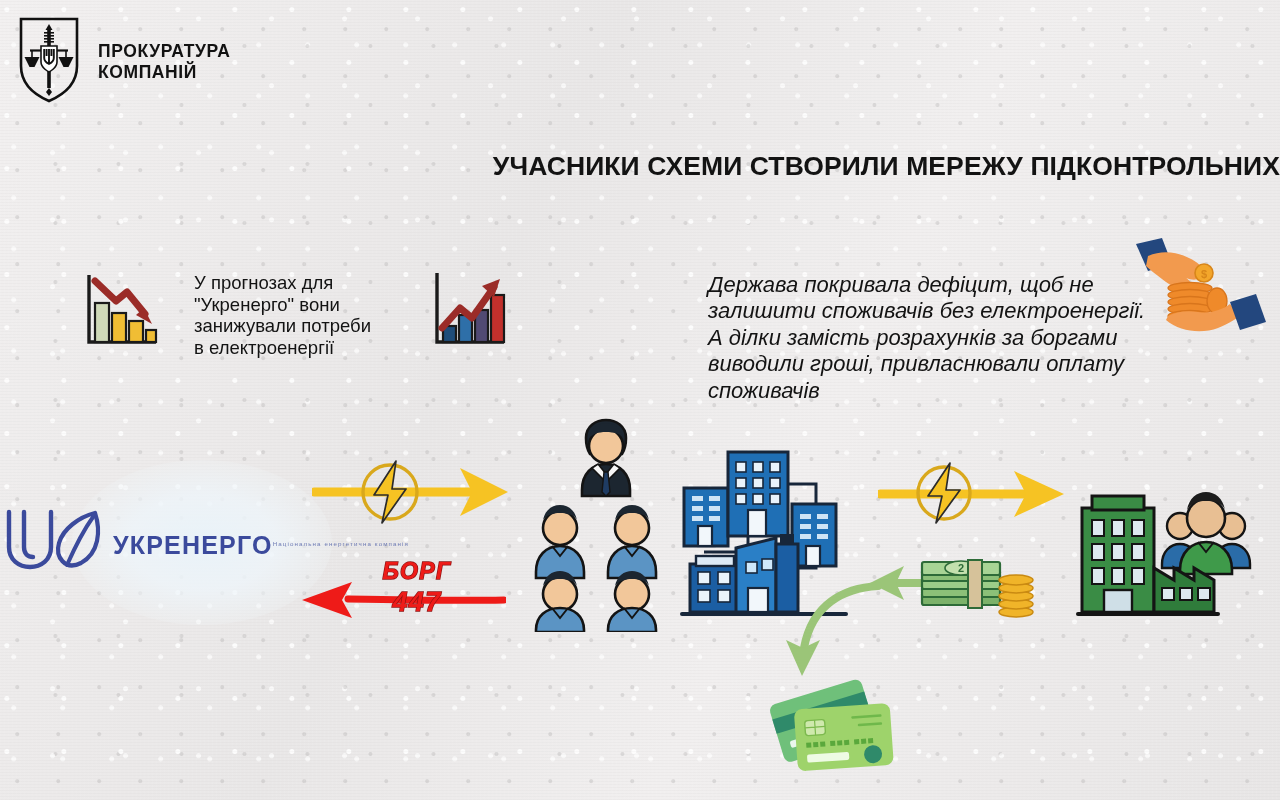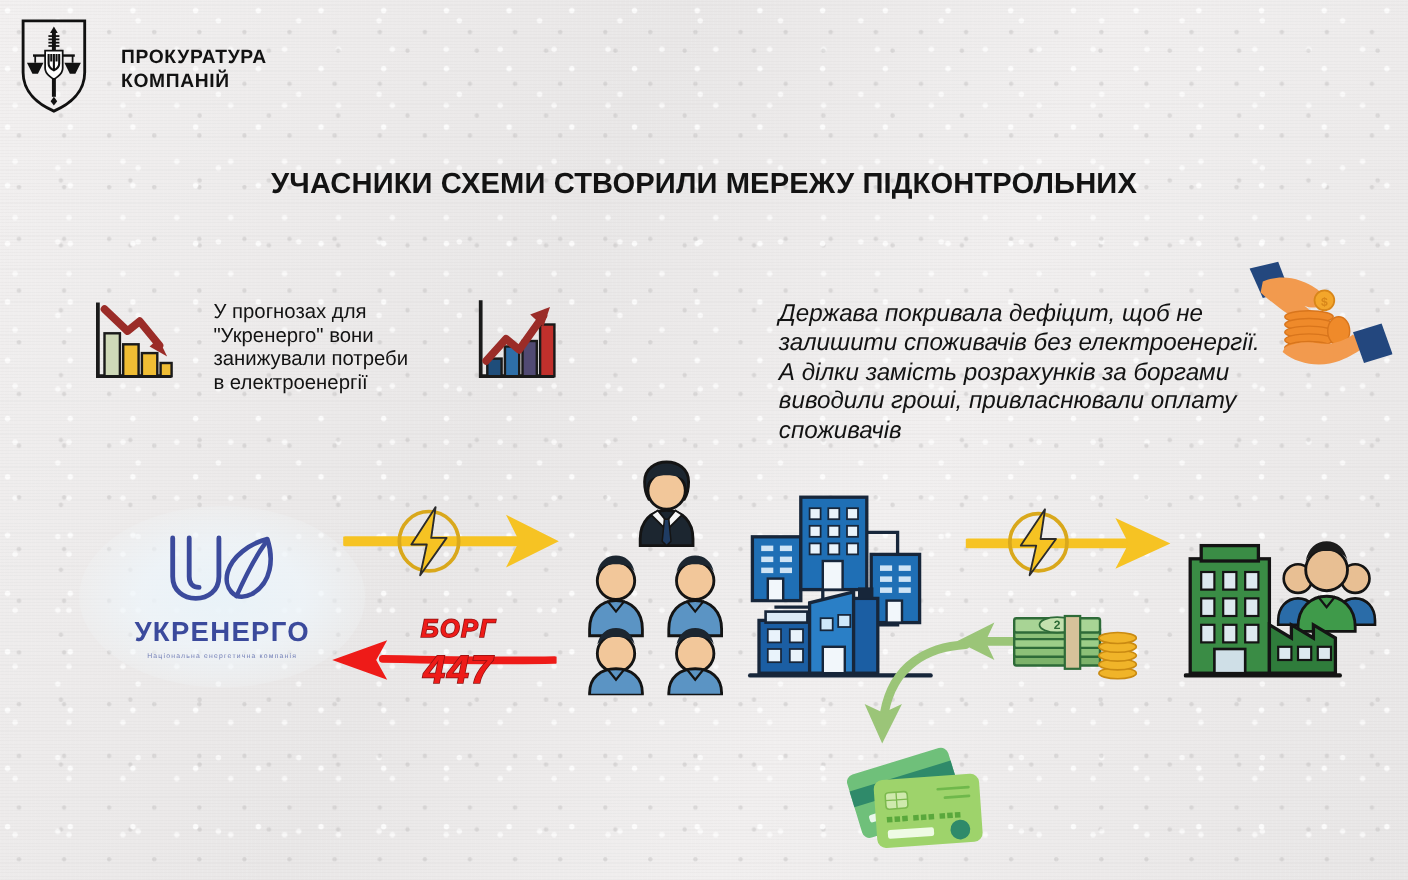--- a/index.html
+++ b/index.html
@@ -40,36 +40,36 @@
       repeating-linear-gradient(0deg, rgba(160,158,158,.10) 0 1px, transparent 1px 3px),
       repeating-linear-gradient(90deg, rgba(255,255,255,.12) 0 1px, transparent 1px 4px);
   }
 
   .layer { position: absolute; z-index: 3; }
 
   
   #brand {
     position: absolute;
     left: 18px; top: 16px;
-    display: flex; align-items: center; gap: 30px;
+    display: flex; align-items: center; gap: 18px;
     z-index: 5;
   }
   #brand-text {
     font-weight: 700;
     font-size: 17.5px;
     letter-spacing: .6px;
     line-height: 1.22;
     color: #121212;
   }
 
   
   #headline {
     position: absolute;
     left: 0; right: 0; top: 150px;
-    text-align: center;
+    text-align: right;
     font-size: 26.5px;
     font-weight: 700;
     letter-spacing: .1px;
     line-height: 1.26;
     color: #131313;
     z-index: 5;
   }
   #headline div { white-space: nowrap; }
 
   
@@ -90,21 +90,21 @@
   #fact-2 { left: 432px; top: 270px; }
   #fact-3 { left: 708px; top: 272px; }
   #fact-3 .fact-text { font-size: 22px; line-height: 1.2; font-style: italic; }
 
   
   #ukrenergo {
     position: absolute;
     left: 62px; top: 452px;
     width: 280px; height: 180px;
     z-index: 5;
-    display: flex; flex-direction: column;
+    display: flex; flex-direction: row;
     align-items: center; justify-content: center;
   }
   #ukrenergo-glow {
     position: absolute;
     left: 10px; top: 8px;
     width: 260px; height: 165px;
     border-radius: 50%;
     background: radial-gradient(ellipse at 50% 50%,
        rgba(233,243,249,.95) 0%, rgba(238,245,250,.8) 40%,
        rgba(240,244,246,.35) 68%, rgba(237,235,235,0) 82%);
@@ -133,21 +133,21 @@
     text-align: center;
     z-index: 6;
     font-weight: 700;
     color: #ee1b18;
     font-style: italic;
     letter-spacing: 1.4px;
     -webkit-text-stroke: 1.4px #8d1111;
     paint-order: stroke fill;
   }
   #debt-top  { font-size: 23px; line-height: 1; font-style: italic; }
-  #debt-mid  { font-size: 36px; line-height: 1.45; }
+  #debt-mid  { font-size: 27px; line-height: 1.45; }
   #debt-bot  { font-size: 23px; line-height: .95; }
 </style>
 </head>
 <body>
 
 <div id="paper-bg"></div>
 <div id="paper-noise"></div>
 
 <div id="brand">
   <span>

